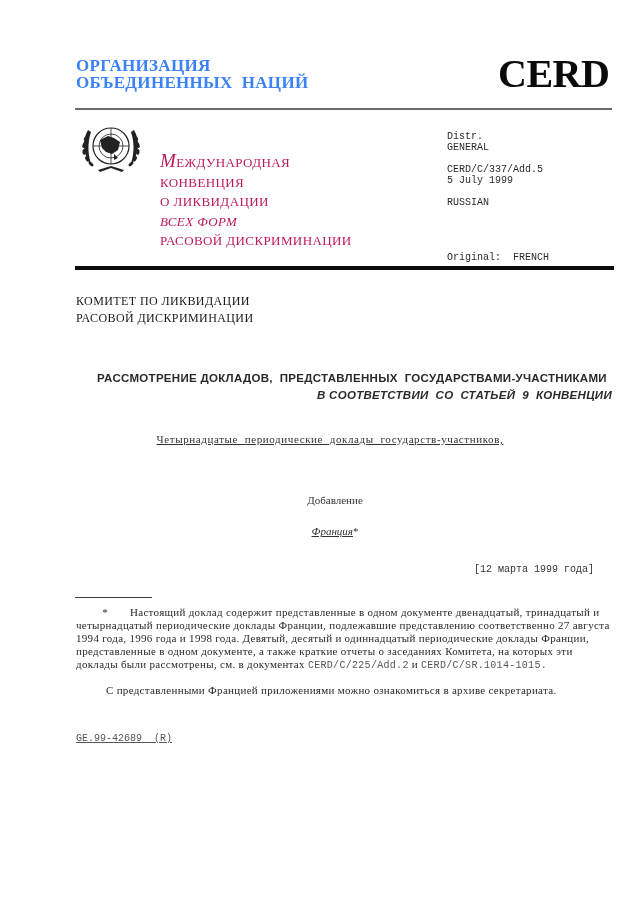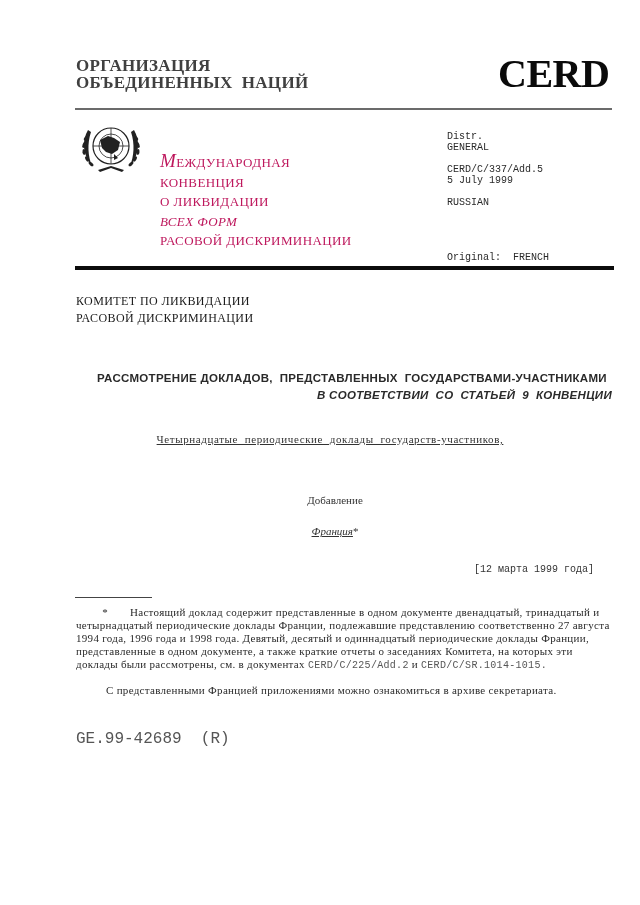--- a/index.html
+++ b/index.html
@@ -1,18 +1,18 @@
 <!DOCTYPE html>
 <html><head>
   <meta charset="utf-8">
   <style>
     html, body { margin: 0; padding: 0; background: #ffffff; }
     body { width: 640px; height: 905px; position: relative; overflow: hidden; color: #111; font-family: "Liberation Serif", serif; }
     .abs { position: absolute; }
-    .org { left: 76px; top: 57px; font-family: "Liberation Serif", serif; font-weight: bold; font-size: 17px; line-height: 17px; letter-spacing: 0.3px; color: #404040; }
+    .org { left: 76px; top: 57px; font-family: "Liberation Serif", serif; font-weight: bold; font-size: 17px; line-height: 17px; letter-spacing: 0.3px; color: #3b82f6; }
     .cerd { left: 498px; top: 52px; font-family: "Liberation Serif", serif; font-weight: bold; font-size: 40px; line-height: 44px; color: #0a0a0a; letter-spacing: -0.5px; }
     .rule-thin { left: 75px; top: 108px; width: 537px; height: 2px; background: #6b6b6b; }
     .rule-thick { left: 75px; top: 266px; width: 539px; height: 4px; background: #0c0c0c; }
     .emblem { left: 78px; top: 118px; width: 66px; height: 58px; }
     .convention { left: 160px; top: 151px; font-family: "Liberation Serif", serif; font-size: 13px; line-height: 19.5px; letter-spacing: 0.4px; color: #be185d; }
     .convention .l1 { font-size: 13px; }
     .convention .big { font-size: 19px; font-style: italic; }
     .convention .it { font-style: italic; }
     .meta { left: 447px; top: 131px; font-family: "Liberation Mono", monospace; font-size: 10px; line-height: 11px; color: #2a2a2a; }
     .meta .gap { height: 11px; }
@@ -25,21 +25,21 @@
     .addendum span { }
     .country { left: 250px; top: 525px; width: 170px; text-align: center; font-family: "Liberation Serif", serif; font-size: 11px; line-height: 13px; color: #333; }
     .country .u { text-decoration: underline; font-style: italic; }
     .date { left: 474px; top: 564px; font-family: "Liberation Mono", monospace; font-size: 10px; line-height: 12px; color: #333; }
     .fn-rule { left: 75px; top: 597px; width: 77px; height: 1px; background: #444; }
     .footnote { left: 76px; top: 606px; width: 534px; font-family: "Liberation Serif", serif; font-size: 11px; line-height: 13px; letter-spacing: 0.3px; color: #2a2a2a; }
     .footnote p { margin: 0; }
     .footnote .ind { display: inline-block; width: 32px; text-align: right; padding-right: 22px; }
     .footnote .mono { font-family: "Liberation Mono", monospace; font-size: 10px; color: #555; }
     .footnote .p2 { margin-top: 12px; padding-left: 30px; }
-    .job { left: 76px; top: 733px; font-family: "Liberation Mono", monospace; font-size: 16px; line-height: 12px; color: #555; white-space: pre; }
+    .job { left: 76px; top: 733px; font-family: "Liberation Mono", monospace; font-size: 10px; line-height: 12px; color: #555; white-space: pre; text-decoration: underline; }
   </style>
 </head>
 <body>
 
 <div class="abs org">
   <div>ОРГАНИЗАЦИЯ</div>
   <div style="white-space:pre;">ОБЪЕДИНЕННЫХ  НАЦИЙ</div>
 </div>
 
 <div class="abs cerd">CERD</div>

